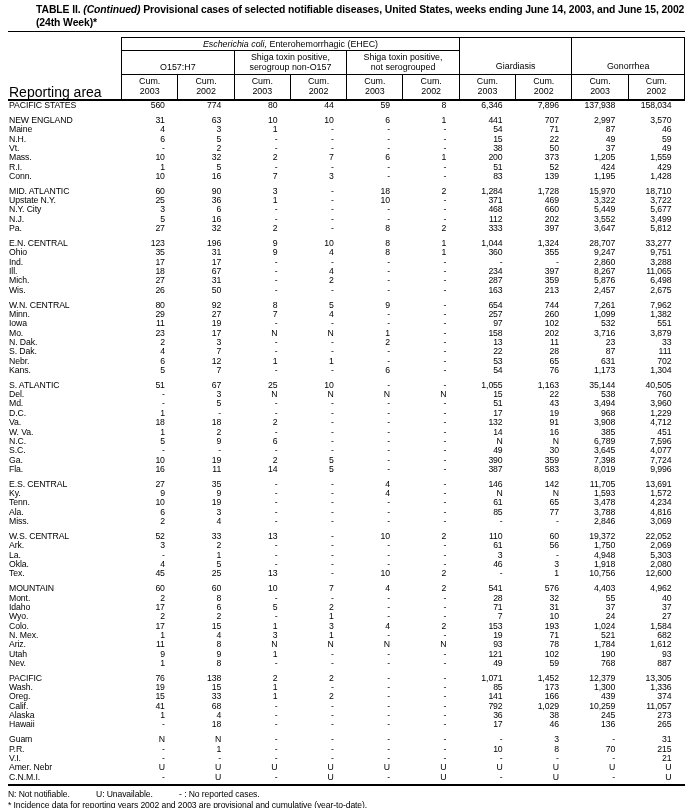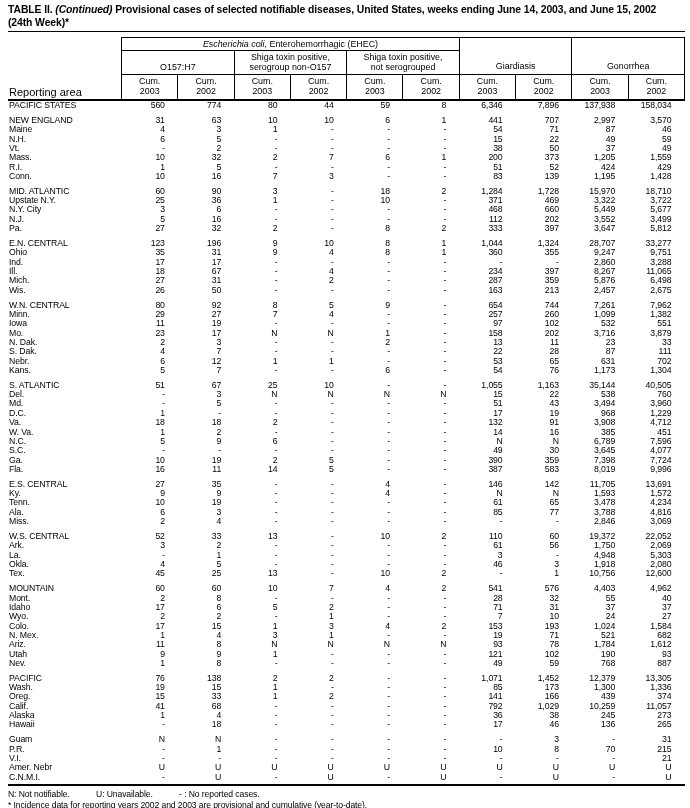--- a/index.html
+++ b/index.html
@@ -1,25 +1,25 @@
 <!DOCTYPE html>
 <html><head>
 <meta charset="utf-8">
 <style>
   html,body{margin:0;padding:0;background:#fff;}
   body{width:690px;height:808px;color:#000;font-family:"Liberation Sans","DejaVu Sans",sans-serif;-webkit-font-smoothing:none;}
   .page{padding:4px 5px 0 8px;width:677px;}
-  .title{font-size:10.4px;font-weight:bold;line-height:12.5px;letter-spacing:-0.1px;}
+  .title{font-size:10.4px;font-weight:bold;line-height:12.5px;letter-spacing:-0.1px;margin-left:28px;}
   .title .cont{font-style:italic;}
   .title-rule{border:0;border-top:1.6px solid #000;margin:2px 0 5px 0;height:0;}
   table{border-collapse:collapse;table-layout:fixed;width:677px;}
   col.c-label{width:113px;}
   col.c-num{width:56px;}
   th{font-weight:normal;font-size:8.9px;line-height:10px;padding:0;vertical-align:bottom;}
-  .th-ra{text-align:left;padding:0 0 2px 1px;border-bottom:2.2px solid #000;font-size:11px;}
+  .th-ra{text-align:left;padding:0 0 2px 1px;border-bottom:2.2px solid #000;font-size:14px;}
   .th-ehec{border:1.1px solid #000;text-align:center;padding:1px 0;}
   .th-sub{border:1.1px solid #000;text-align:center;padding:1px 0 2px 0;margin-top:20px;}
   .th-grp{border:1.1px solid #000;border-bottom:1.1px solid #000;text-align:center;padding:0 0 3px 0;}
   .th-cum{border-left:1.1px solid #000;border-right:1.1px solid #000;border-bottom:2.2px solid #000;text-align:center;padding:1px 0 3px 0;}
   tbody td{padding:0;height:9.35px;font-size:8.7px;line-height:9.35px;white-space:nowrap;letter-spacing:-0.1px;}
   td.label{text-align:left;padding-left:1px;}
   td.num{text-align:right;padding-right:13px;}
   tr.gap td{padding-top:5.5px;}
   tbody tr:last-child td{border-bottom:2.2px solid #000;padding-bottom:2px;}
   .footnotes{margin-top:3px;font-size:8.6px;line-height:10.5px;letter-spacing:-0.1px;}

